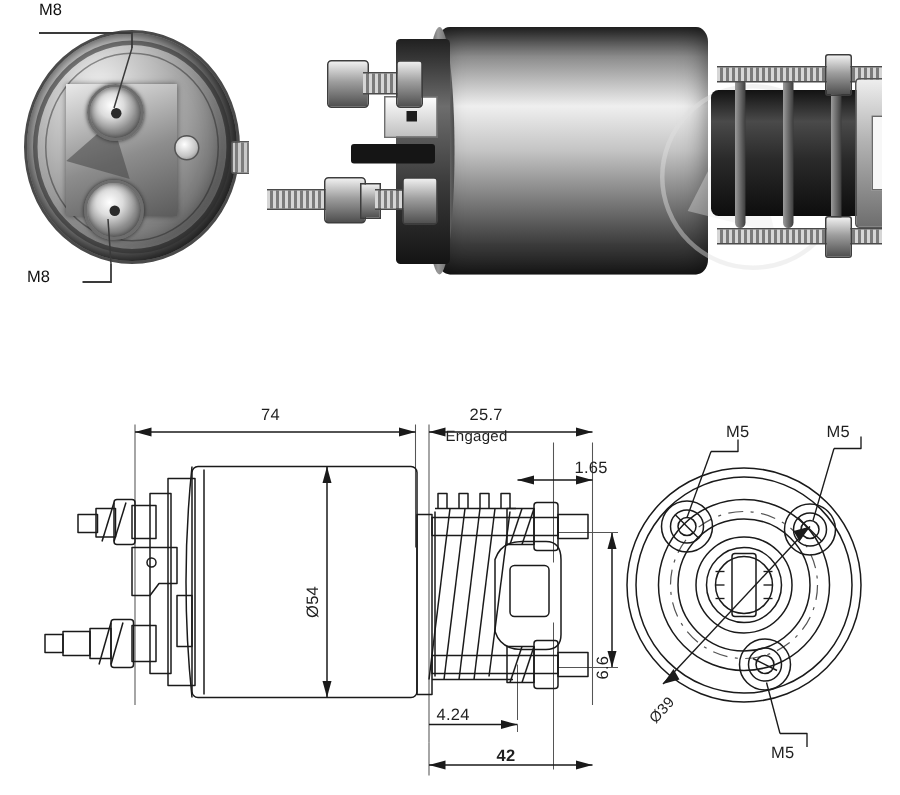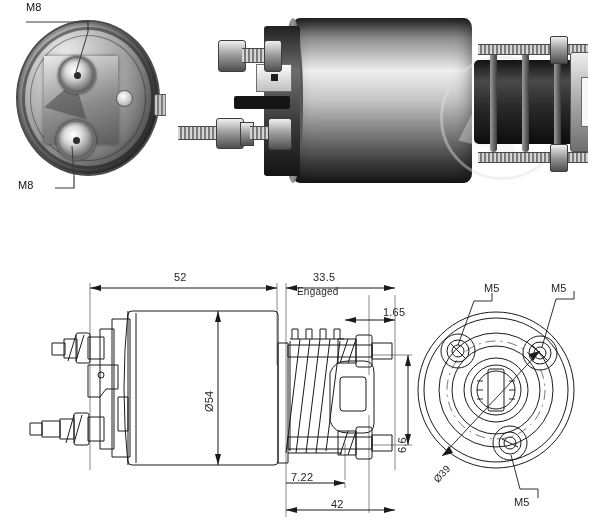--- a/index.html
+++ b/index.html
@@ -309,34 +309,34 @@
       </g>
 
       <g stroke="#1a1a1a" stroke-width="0.9">
         <line x1="442" y1="201" x2="540" y2="96"></line>
         <polygon points="442,201 453,198 449,191" fill="#1a1a1a" stroke="none"></polygon>
         <polygon points="540,96 529,99 533,106" fill="#1a1a1a" stroke="none"></polygon>
       </g>
     </g>
   </svg>
 
-  <div class="dim" style="left:174px;top:272px;">52</div>
-
-  <div class="dim" style="left:313px;top:272px;">33.5</div>
+  <div class="dim" style="left:174px;top:272px;">74</div>
+
+  <div class="dim" style="left:313px;top:272px;">25.7</div>
   <div class="dim sm" style="left:297px;top:287px;text-align:right;">Engaged</div>
 
   <div class="dim" style="left:383px;top:307px;">1.65</div>
 
   <div class="dim rot90" style="left:204px;top:412px;">Ø54</div>
 
   <div class="dim rot90" style="left:397px;top:453px;">6.6</div>
 
-  <div class="dim" style="left:291px;top:472px;">7.22</div>
-
-  <div class="dim" style="left:331px;top:499px;">42</div>
+  <div class="dim" style="left:291px;top:472px;">4.24</div>
+
+  <div class="dim" style="left:331px;top:499px;font-weight:bold;">42</div>
 
   <div class="dim" style="left:484px;top:283px;">M5</div>
   <div class="dim" style="left:551px;top:283px;">M5</div>
   <div class="dim" style="left:514px;top:497px;">M5</div>
 
   <div class="dim sm" style="left:432px;top:478px;transform-origin:0 0;transform:rotate(-48deg);">Ø39</div>
 
 </div>
 
 </body></html>

